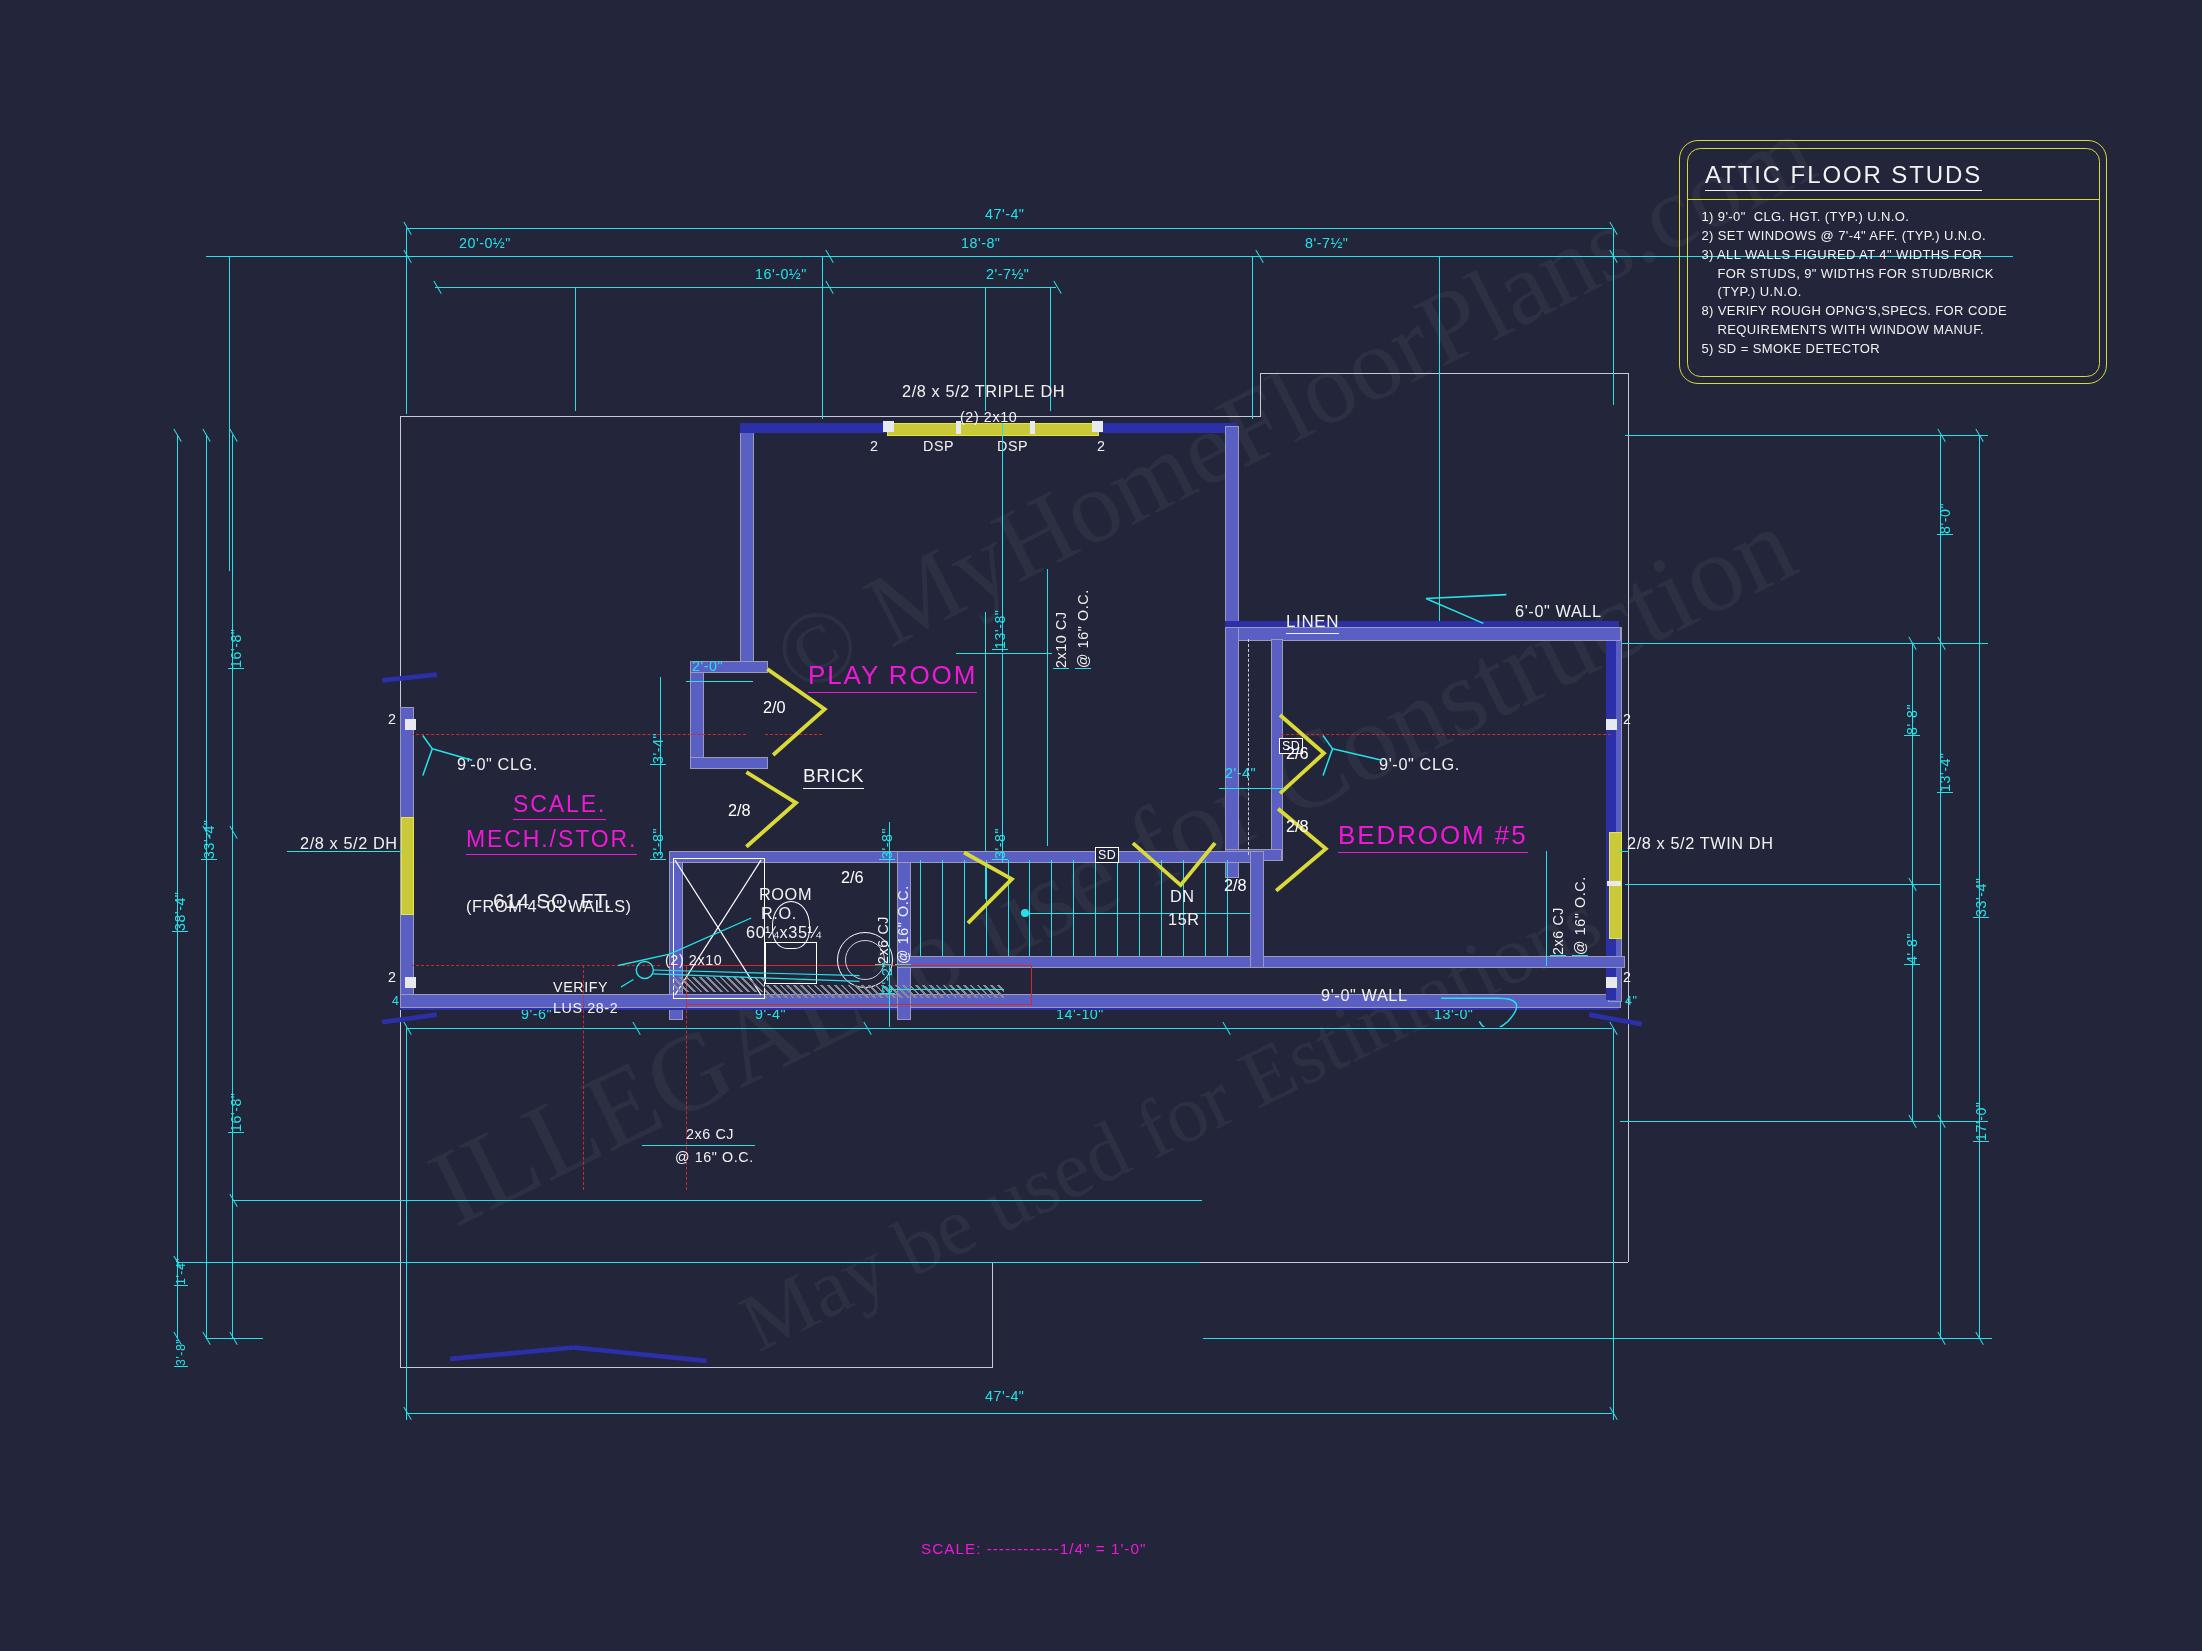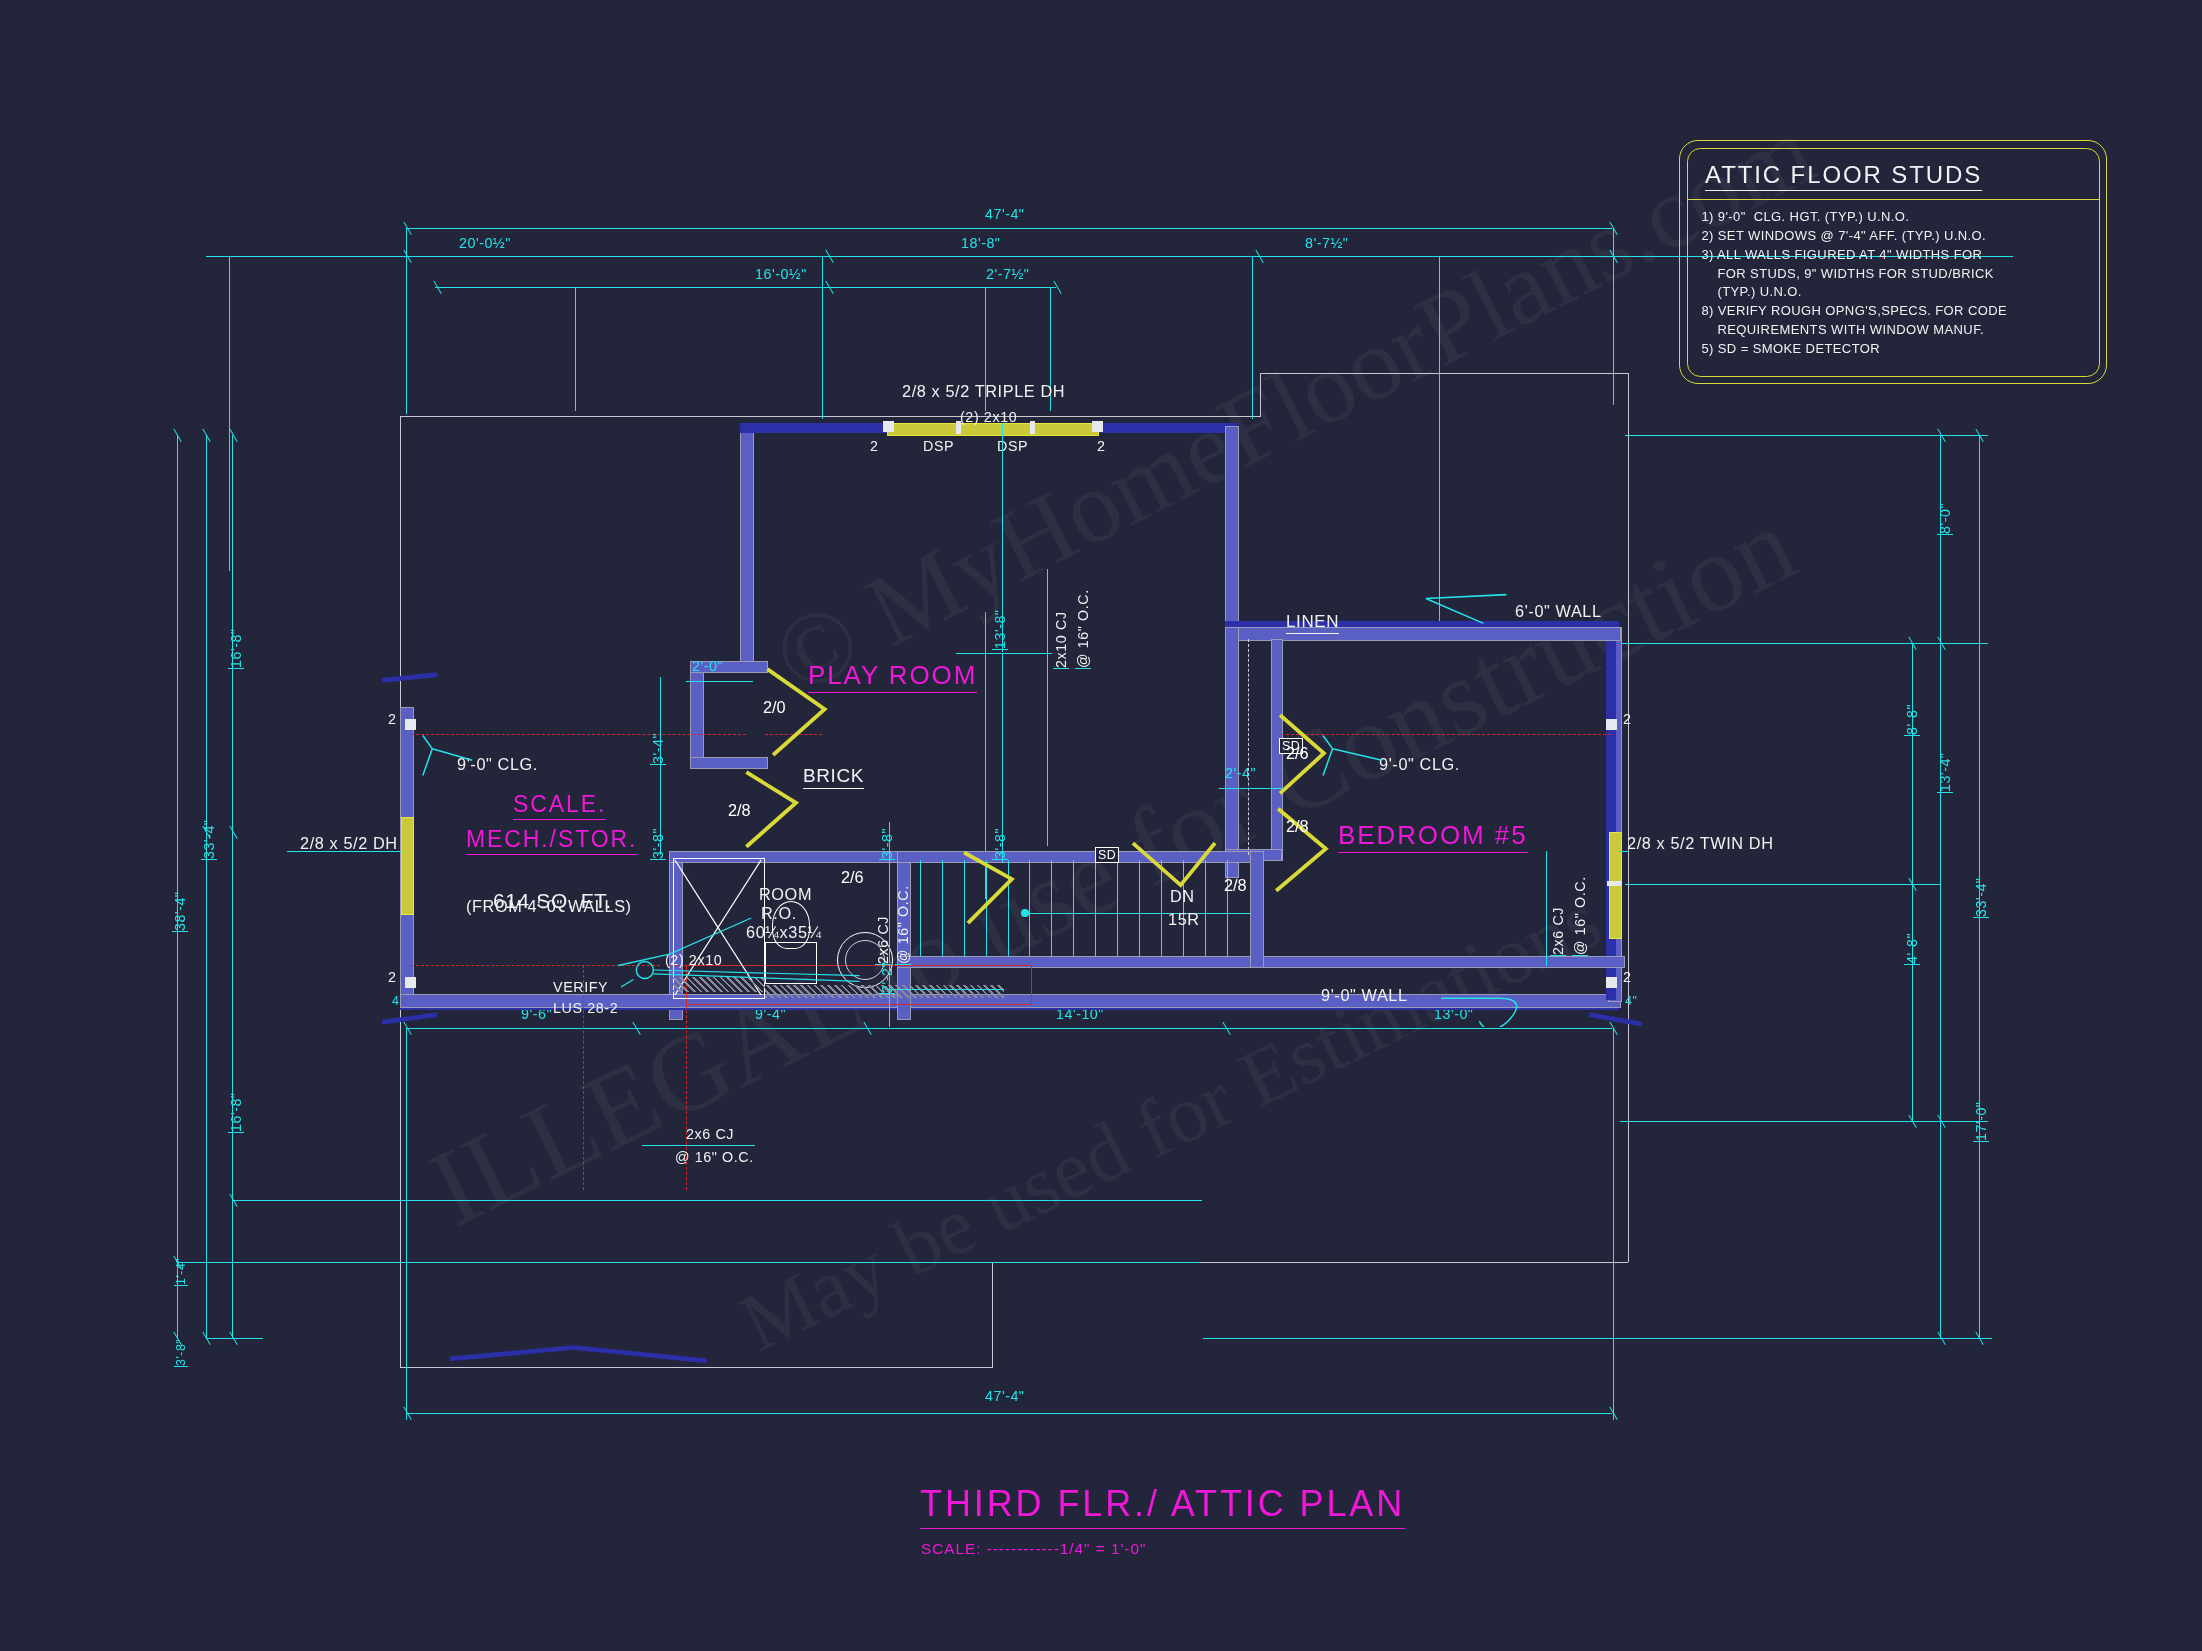--- a/index.html
+++ b/index.html
@@ -419,21 +419,20 @@
       <div>2) SET WINDOWS @ 7'-4" AFF. (TYP.) U.N.O.</div>
       <div>3) ALL WALLS FIGURED AT 4" WIDTHS FOR</div>
       <div>    FOR STUDS, 9" WIDTHS FOR STUD/BRICK</div>
       <div>    (TYP.) U.N.O.</div>
       <div>8) VERIFY ROUGH OPNG'S,SPECS. FOR CODE</div>
       <div>    REQUIREMENTS WITH WINDOW MANUF.</div>
       <div>5) SD = SMOKE DETECTOR</div>
     </div>
   </div>
 
-  <div id="plan-title">THIRD FLR./ ATTIC PLAN</div>
   <div id="plan-scale">SCALE: ------------1/4" = 1'-0"</div>
 
   <svg class="abs" style="left:382px;top:669px;" width="57" height="34" viewBox="0 0 60 36">
     <line x1="0" y1="12" x2="58" y2="6" stroke="#2b2fa8" stroke-width="5"></line>
   </svg>
   <svg class="abs" style="left:382px;top:1009px;" width="57" height="34" viewBox="0 0 60 36">
     <line x1="0" y1="14" x2="58" y2="6" stroke="#2b2fa8" stroke-width="5"></line>
   </svg>
   <svg class="abs" style="left:1587px;top:1009px;" width="57" height="34" viewBox="0 0 60 36">
     <line x1="2" y1="6" x2="58" y2="16" stroke="#2b2fa8" stroke-width="5"></line>

